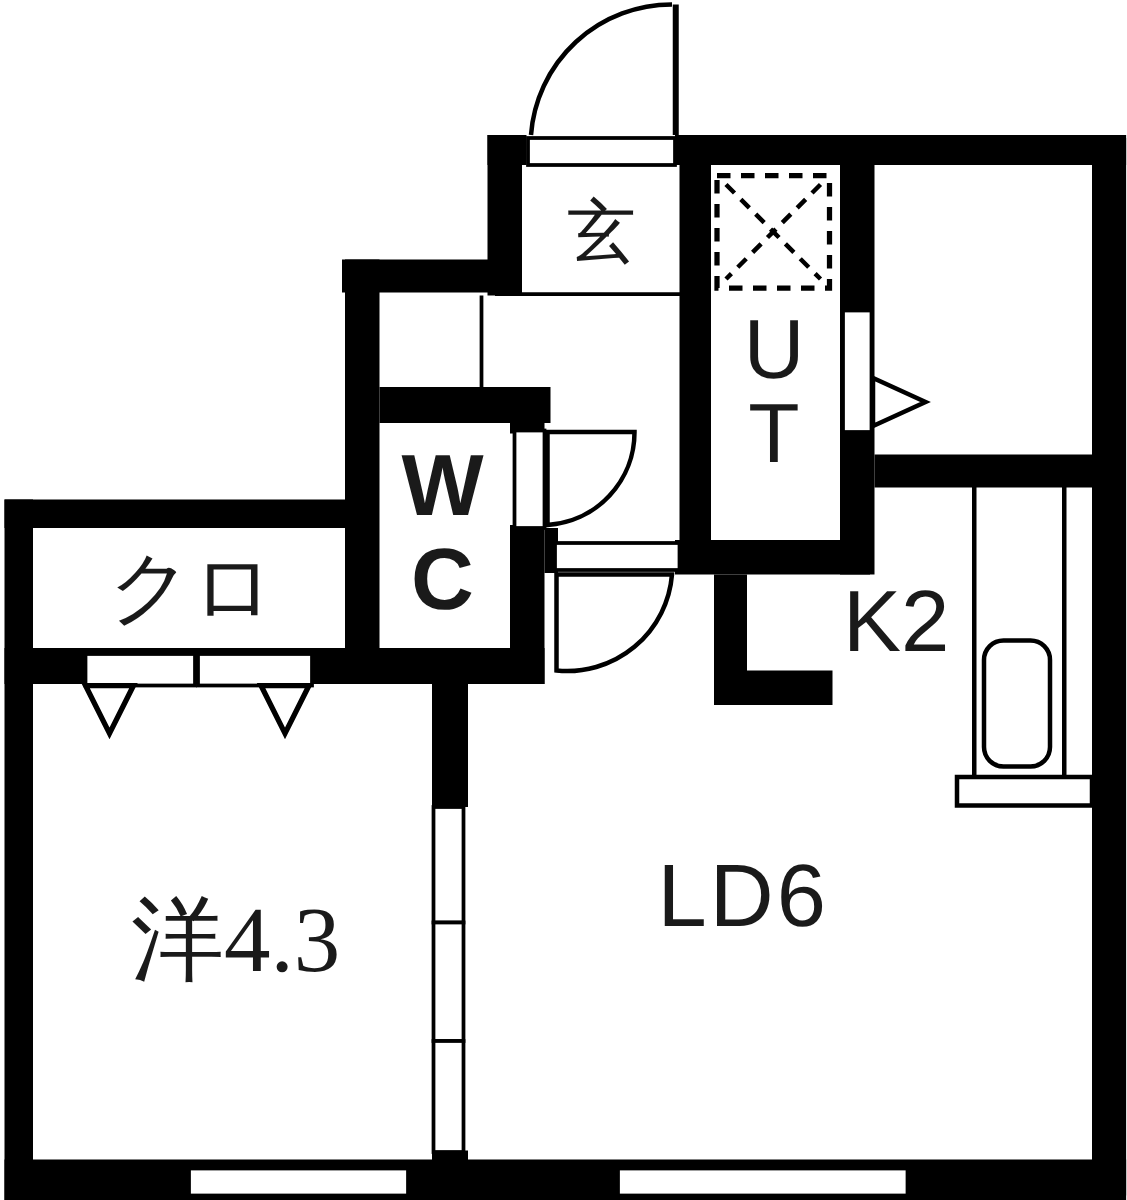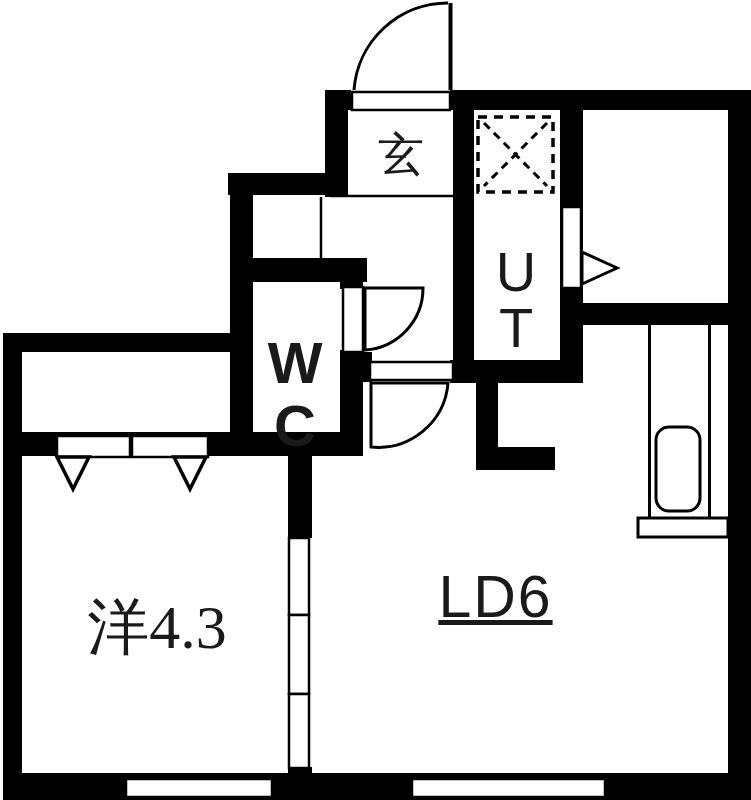--- a/index.html
+++ b/index.html
@@ -1,21 +1,21 @@
 <!DOCTYPE html>
 <html><head>
 <meta charset="utf-8">
 <style>
   html,body{margin:0;padding:0;background:#ffffff;}
   body{font-family:"Liberation Sans", sans-serif;}
   .plan{position:relative;width:751px;height:800px;background:#ffffff;overflow:hidden;}
   .w{position:absolute;background:#000000;}
   .svg-layer{position:absolute;left:0;top:0;z-index:5;}
   .lbl{position:absolute;z-index:9;color:#1a1a1a;text-align:center;white-space:nowrap;}
-  .lbl.stack{white-space:normal;word-break:break-all;margin-top:39px;}
+  .lbl.stack{white-space:normal;word-break:break-all;}
 </style>
 </head>
 <body>
 
 <div class="plan">
 
   <div class="w" style="left:325px;top:90px;width:26px;height:20px;"></div>
   <div class="w" style="left:450px;top:90px;width:301px;height:20px;"></div>
   <div class="w" style="left:728px;top:92px;width:23px;height:705px;"></div>
   <div class="w" style="left:3px;top:773px;width:748px;height:27px;"></div>
@@ -74,16 +74,18 @@
     <rect x="289" y="615" width="20" height="79" fill="#fff" stroke="#000" stroke-width="2.5"></rect>
     <rect x="289" y="694" width="20" height="74" fill="#fff" stroke="#000" stroke-width="2.5"></rect>
 
     <rect x="126" y="779" width="146" height="18" fill="#fff" stroke="#000" stroke-width="2.5"></rect>
     <rect x="412" y="779" width="193" height="18" fill="#fff" stroke="#000" stroke-width="2.5"></rect>
   </svg>
 
   <div class="lbl" style="left:371px;top:129px;width:60px;font-size:46px;line-height:50px;">玄</div>
   <div class="lbl stack" style="left:490px;top:205px;width:52px;font-size:56px;line-height:1.0;">UT</div>
   <div class="lbl stack" style="left:266px;top:293px;width:58px;font-size:58px;line-height:1.08;font-weight:bold;">WC</div>
+  <div class="lbl" style="left:53px;top:364px;width:150px;font-size:54px;line-height:56px;">クロ</div>
+  <div class="lbl" style="left:550px;top:385px;width:95px;font-size:58px;line-height:60px;">K2</div>
   <div class="lbl" style="left:62px;top:596px;width:190px;font-size:62px;line-height:62px;font-family:Liberation Serif, serif;">洋4.3</div>
-  <div class="lbl" style="left:418px;top:567px;width:155px;font-size:59px;line-height:60px;letter-spacing:2px;text-decoration:underline;">LD6</div>
+  <div class="lbl" style="left:418px;top:567px;width:155px;font-size:59px;line-height:60px;letter-spacing:2px;">LD6</div>
 
 </div>
 
 </body></html>

